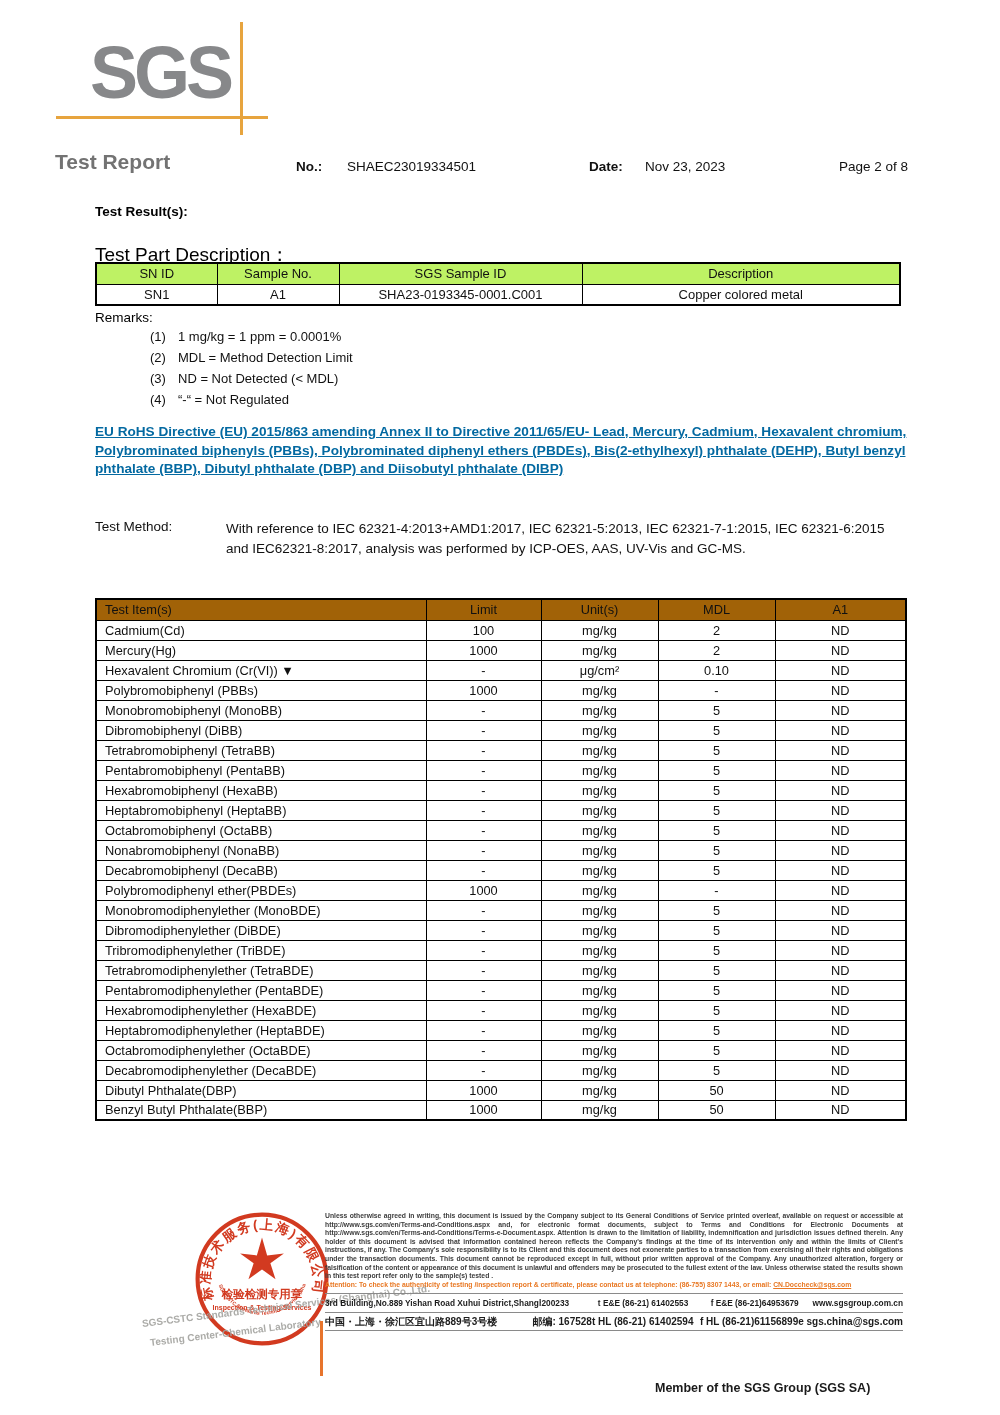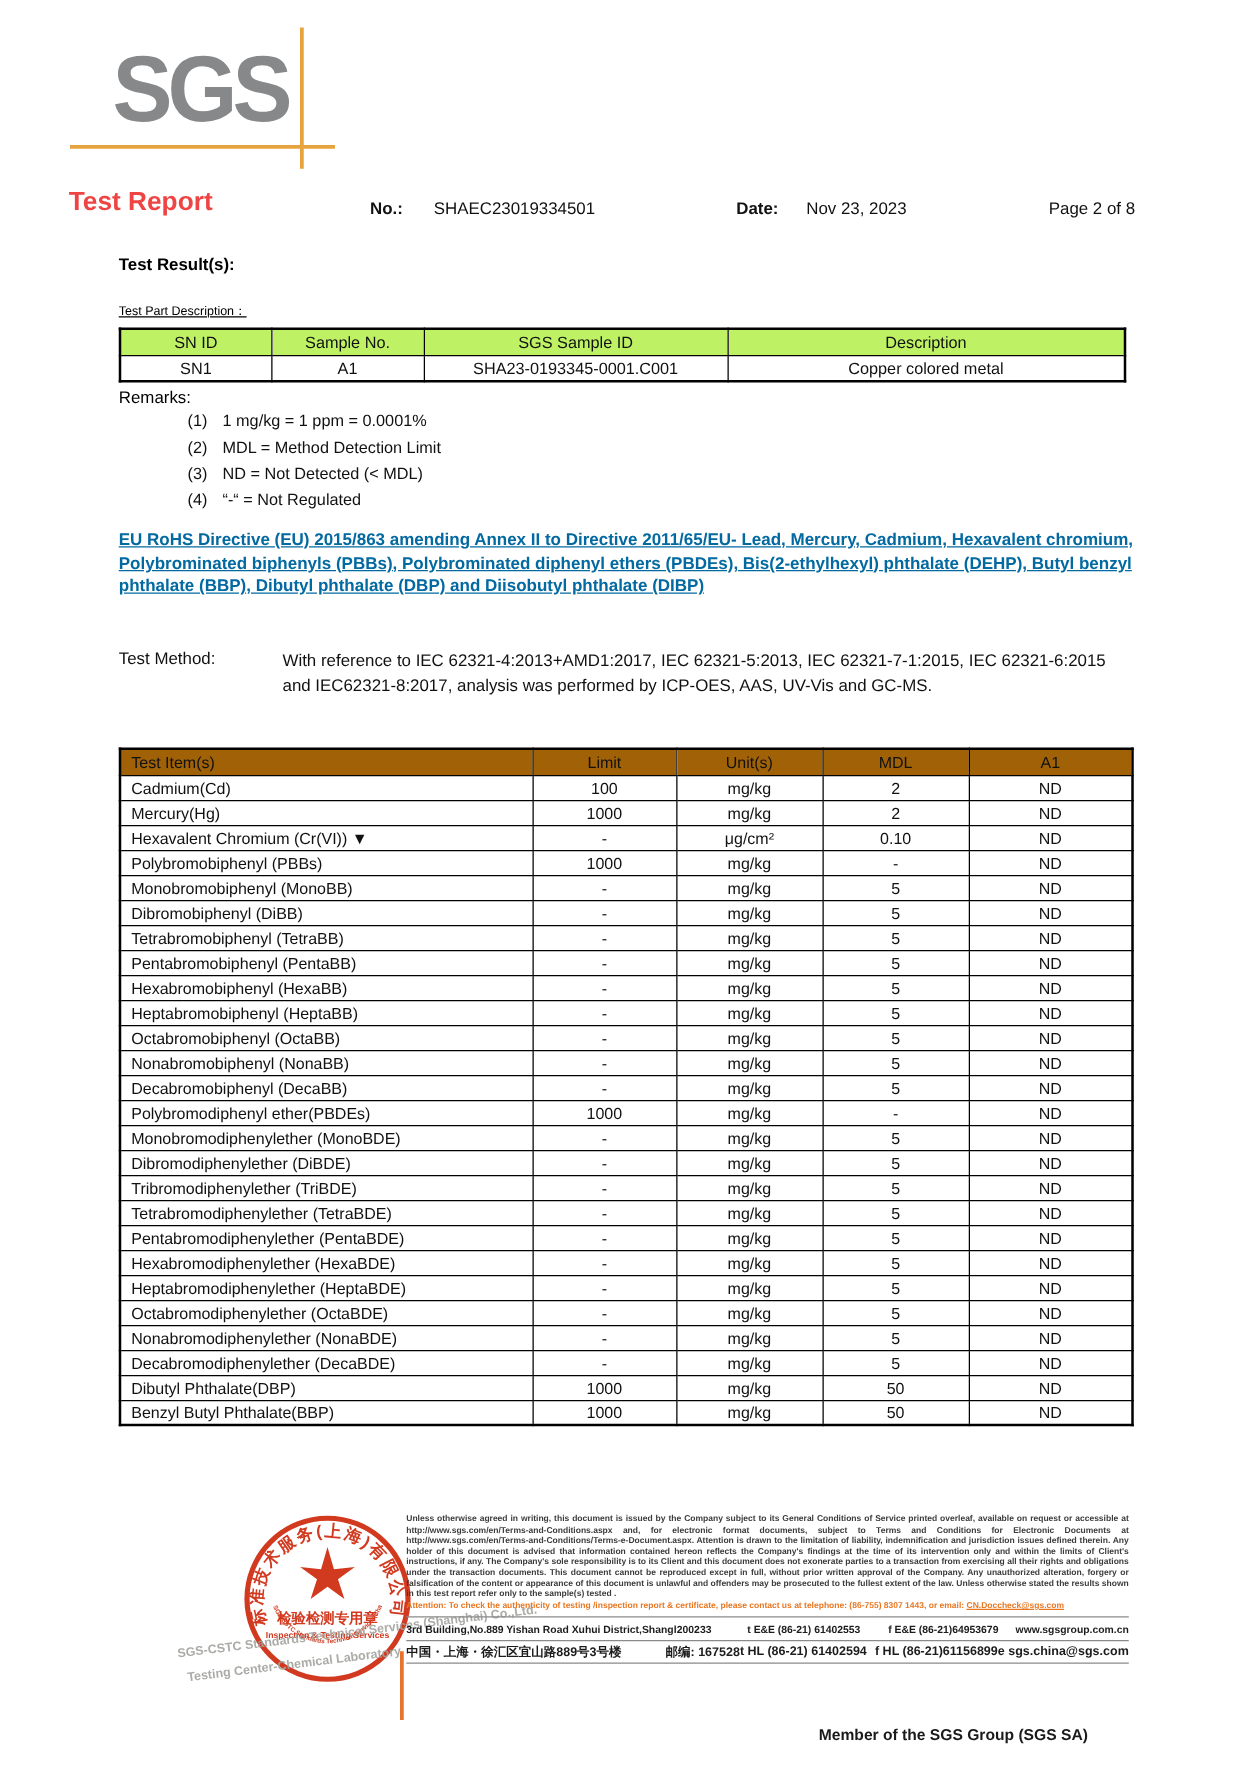--- a/index.html
+++ b/index.html
@@ -14,27 +14,27 @@
   .logo-letters {
     position:absolute; left:90px; top:30px;
     font-size:72px; font-weight:bold; letter-spacing:-4px;
     color:#87888a; line-height:84px;
     transform:scaleY(1.04);
   }
   .logo-vline { position:absolute; left:240px; top:22px; width:3px; height:113px; background:#e7a43e; }
   .logo-hline { position:absolute; left:56px; top:116px; width:212px; height:3px; background:#e7a43e; }
 
   
-  .report-title { position:absolute; left:55px; top:150px; font-size:21px; font-weight:bold; color:#ef4444; }
+  .report-title { position:absolute; left:55px; top:150px; font-size:21px; font-weight:bold; color:#737373; }
   .hdr { position:absolute; top:159px; font-size:13.5px;padding-left:12px; }
   .hdr.b { font-weight:bold; }
 
   
   .h-bold { position:absolute; font-size:13.5px; font-weight:bold; color:#000; }
-  .h-underline { position:absolute; font-size:10px; text-decoration:underline; color:#000; }
+  .h-underline { position:absolute; font-size:19px; text-decoration:underline; color:#000; }
 
   
   table { border-collapse:collapse; table-layout:fixed; }
   .sample-table { position:absolute; left:95px; top:262px; width:804px; font-size:13px; }
   .sample-table th, .sample-table td {
     border:1px solid #000; text-align:center; font-weight:normal;
     height:21px; padding:0 3px; overflow:hidden; white-space:nowrap;
   }
   .sample-table th { background:#bef264; }
   .sample-table { border:2px solid #000; }
@@ -302,27 +302,20 @@
         </tr>
         <tr>
           <td>Heptabromodiphenylether (HeptaBDE)</td>
           <td>-</td>
           <td>mg/kg</td>
           <td>5</td>
           <td>ND</td>
         </tr>
         <tr>
           <td>Octabromodiphenylether (OctaBDE)</td>
-          <td>-</td>
-          <td>mg/kg</td>
-          <td>5</td>
-          <td>ND</td>
-        </tr>
-        <tr>
-          <td>Nonabromodiphenylether (NonaBDE)</td>
           <td>-</td>
           <td>mg/kg</td>
           <td>5</td>
           <td>ND</td>
         </tr>
         <tr>
           <td>Decabromodiphenylether (DecaBDE)</td>
           <td>-</td>
           <td>mg/kg</td>
           <td>5</td>

